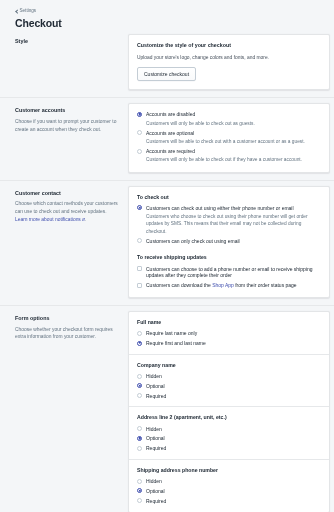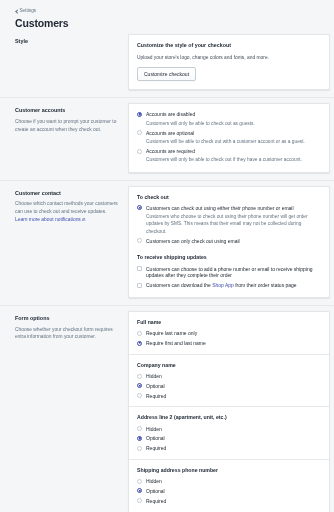--- a/index.html
+++ b/index.html
@@ -241,21 +241,21 @@
 </head>
 <body>
 
 <div class="page">
 
   <div class="header">
     <div class="breadcrumb">
       <span class="chev"></span>
       <span>Settings</span>
     </div>
-    <div class="page-title">Customers</div>
+    <div class="page-title">Checkout</div>
   </div>
 
   <div class="section">
     <div class="col-left">
       <div class="sec-title">Style</div>
     </div>
     <div class="col-right">
       <div class="card-title">Customize the style of your checkout</div>
       <div class="card-text">Upload your store's logo, change colors and fonts, and more.</div>
       <button class="btn">Customize checkout</button>

